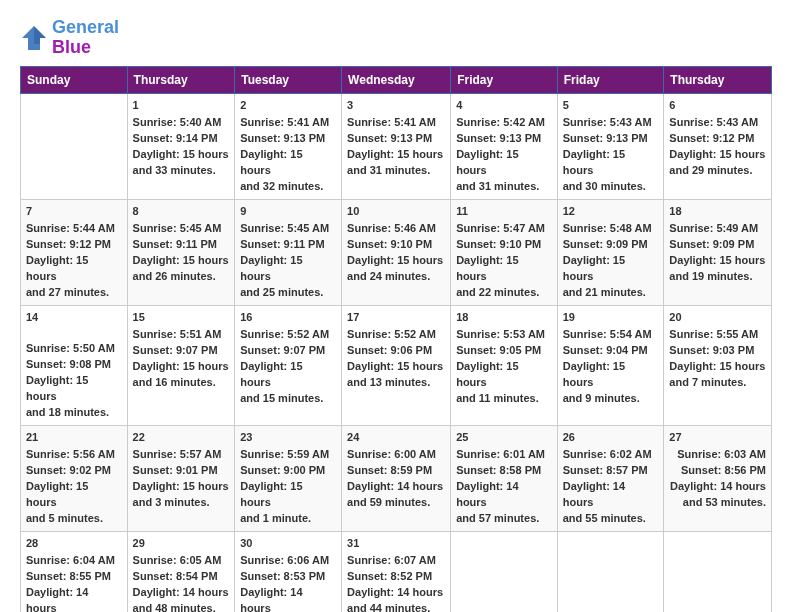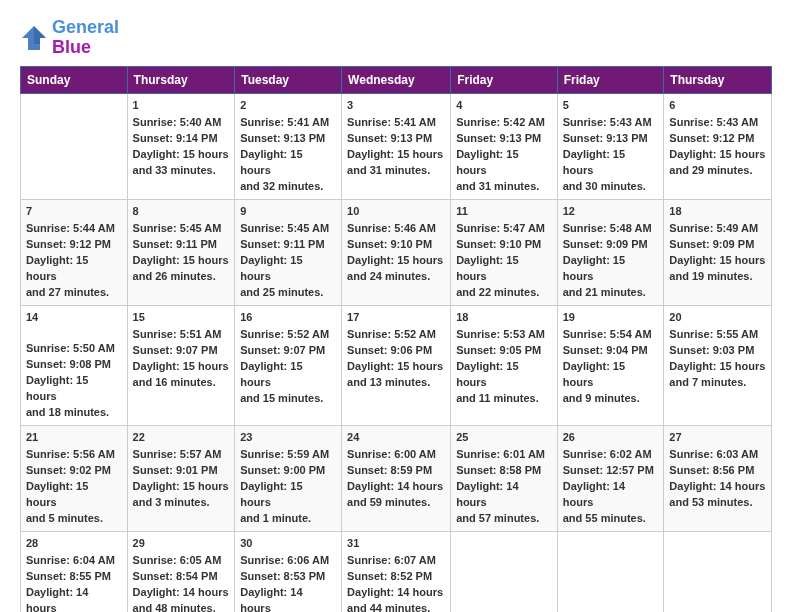--- a/index.html
+++ b/index.html
@@ -312,27 +312,27 @@
           <td>
             <span class="day-number">25</span>
             <div class="cell-info" style="white-space: pre-line;">Sunrise: 6:01 AM
 Sunset: 8:58 PM
 Daylight: 14 hours
 and 57 minutes.</div>
           </td>
           <td>
             <span class="day-number">26</span>
             <div class="cell-info" style="white-space: pre-line;">Sunrise: 6:02 AM
-Sunset: 12:57 PM
+Sunset: 8:57 PM
 Daylight: 14 hours
 and 55 minutes.</div>
           </td>
           <td>
             <span class="day-number">27</span>
-            <div class="cell-info" style="white-space: pre-line;">Sunrise: 6:03 AM
+            <div class="cell-info" style="white-space: pre-line; text-align: right;">Sunrise: 6:03 AM
 Sunset: 8:56 PM
 Daylight: 14 hours
 and 53 minutes.</div>
           </td>
         </tr>
         <tr>
           <td>
             <span class="day-number">28</span>
             <div class="cell-info" style="white-space: pre-line;">Sunrise: 6:04 AM
 Sunset: 8:55 PM

